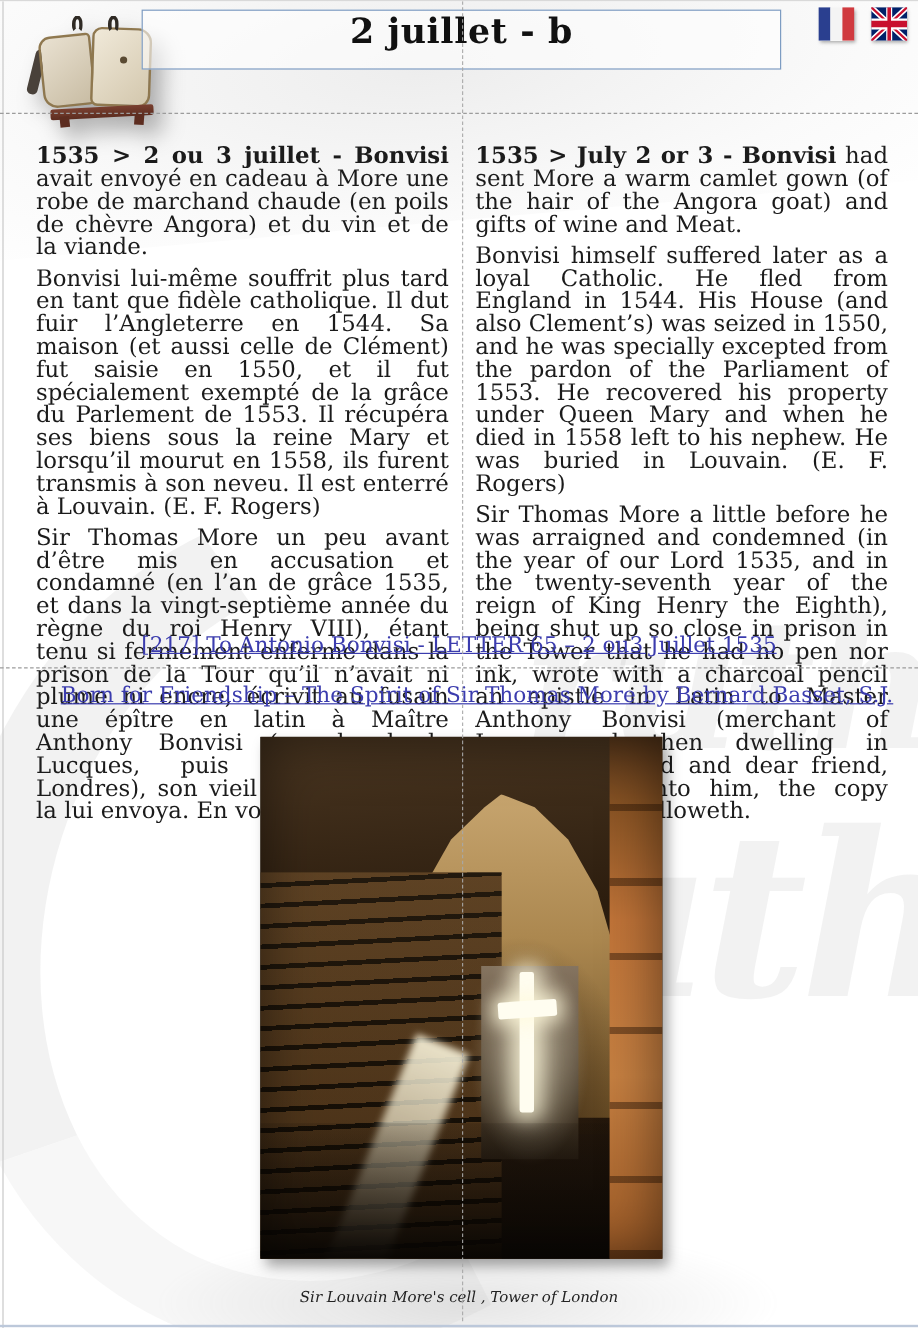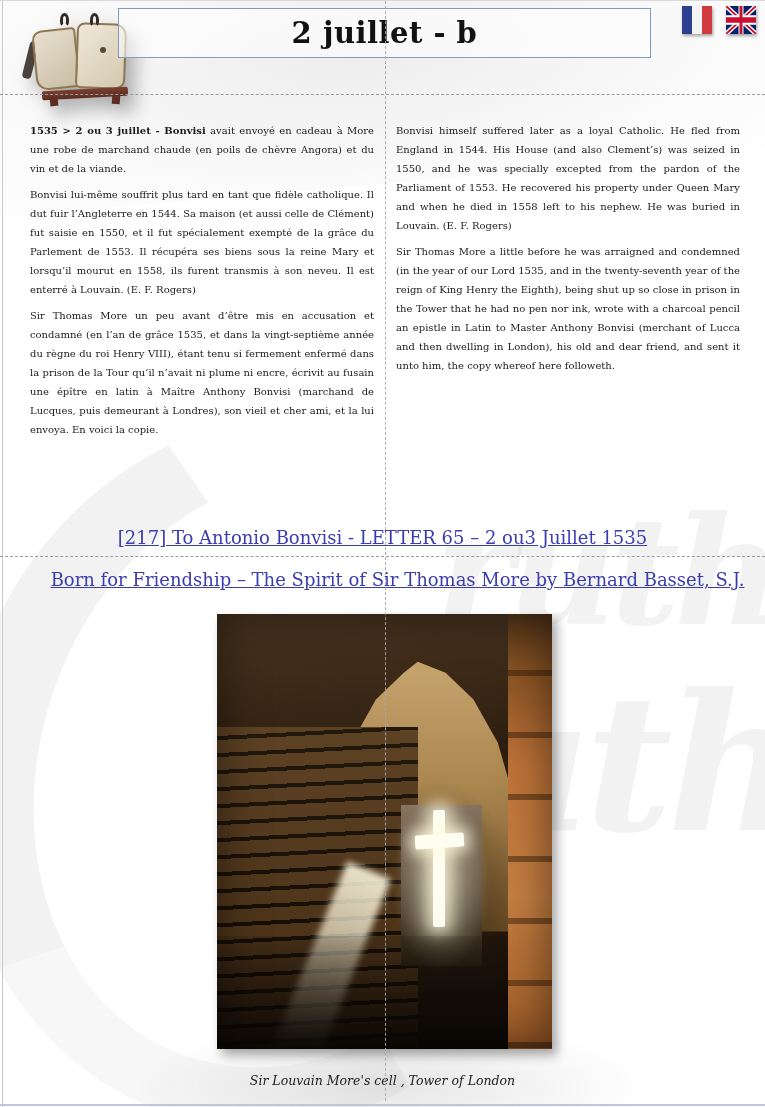--- a/index.html
+++ b/index.html
@@ -39,21 +39,21 @@
     top:1020px; left:120px; width:540px; height:130px; border-radius:50%;
     background:radial-gradient(ellipse at center, rgba(140,140,140,.22), transparent 68%);
     filter:blur(3px);
   }
   .page-left-edge { position:absolute; left:2px; top:0; width:1px; height:100%; background:#c9c9c9; z-index:1; }
 
   
   .title-box {
     position:absolute; left:118px; top:7px; width:533px; height:50px;
     border:1px solid #7d9cc2; background:rgba(255,255,255,.6);
-    display:flex; align-items:center; justify-content:center; z-index:2;
+    display:flex; align-items:flex-start; justify-content:center; z-index:2;
   }
   .title-box h1 { font-size:29px; font-weight:bold; color:#111; letter-spacing:.5px; }
 
   .flags { position:absolute; top:5px; right:9px; display:flex; gap:14px; z-index:3; }
   .flag { width:30px; height:28px; box-shadow:1px 2px 3px rgba(0,0,0,.35); cursor:pointer; display:block; }
 
   
   .bag { position:absolute; left:20px; top:6px; width:130px; height:104px; z-index:2;
          filter:drop-shadow(9px 11px 9px rgba(0,0,0,.30)); }
   .bag div { position:absolute; }
@@ -75,21 +75,21 @@
   .bag-foot2 { left:92px; top:88px; width:8px; height:9px; background:#5d2d20; transform:rotate(4deg); }
 
   
   .hline { position:absolute; left:0; width:765px; border-top:1px dashed #9c9c9c; z-index:4; }
   .hline1 { top:93px; } .hline2 { top:555px; }
   .vdash { position:absolute; left:385px; top:0; height:1100px; border-left:1px dashed #a8a8a8; z-index:6; opacity:.9; }
   .bottom-rule { position:absolute; left:0; top:1103px; width:765px; border-top:2px solid #bcc8da; z-index:3; }
 
   
   .columns { position:absolute; left:30px; top:120px; width:710px; display:flex; gap:22px; z-index:2; }
-  .col { flex:1; text-align:justify; font-size:10px; line-height:19px; }
+  .col { flex:1; text-align:justify; font-size:19px; line-height:19px; }
   .col p { margin:0 0 7px 0; }
   .lead { font-weight:bold; }
 
   
   .center-link { position:absolute; left:0; width:765px; text-align:center; z-index:2; }
   .center-link a { color:#3b3cae; text-decoration:underline; font-size:18px; cursor:pointer; }
   .link1 { top:526px; } .link2 { top:568px;margin-left:15px; }
 
   
   .figure { position:absolute; left:217px; top:613px; width:335px; height:435px; z-index:2;
@@ -171,20 +171,21 @@
 <div class="hline hline1"></div>
 <div class="vdash"></div>
 
 <div class="columns">
   <div class="col">
     <p><span class="lead">1535 &gt; 2 ou 3 juillet - Bonvisi</span><span> avait envoyé en cadeau à More une robe de marchand chaude (en poils de chèvre Angora) et du vin et de la viande.</span></p>
     <p>Bonvisi lui-même souffrit plus tard en tant que fidèle catholique. Il dut fuir l’Angleterre en 1544. Sa maison (et aussi celle de Clément) fut saisie en 1550, et il fut spécialement exempté de la grâce du Parlement de 1553. Il récupéra ses biens sous la reine Mary et lorsqu’il mourut en 1558, ils furent transmis à son neveu. Il est enterré à Louvain. (E. F. Rogers)</p>
     <p>Sir Thomas More un peu avant d’être mis en accusation et condamné (en l’an de grâce 1535, et dans la vingt-septième année du règne du roi Henry VIII), étant tenu si fermement enfermé dans la prison de la Tour qu’il n’avait ni plume ni encre, écrivit au fusain une épître en latin à Maître Anthony Bonvisi (marchand de Lucques, puis demeurant à Londres), son vieil et cher ami, et la lui envoya. En voici la copie.</p>
   </div>
   <div class="col">
+    <p><span class="lead">1535 &gt; July 2 or 3 - Bonvisi</span><span> had sent More a warm camlet gown (of the hair of the Angora goat) and gifts of wine and Meat.</span></p>
     <p>Bonvisi himself suffered later as a loyal Catholic. He fled from England in 1544. His House (and also Clement’s) was seized in 1550, and he was specially excepted from the pardon of the Parliament of 1553. He recovered his property under Queen Mary and when he died in 1558 left to his nephew. He was buried in Louvain. (E. F. Rogers)</p>
     <p>Sir Thomas More a little before he was arraigned and condemned (in the year of our Lord 1535, and in the twenty-seventh year of the reign of King Henry the Eighth), being shut up so close in prison in the Tower that he had no pen nor ink, wrote with a charcoal pencil an epistle in Latin to Master Anthony Bonvisi (merchant of Lucca and then dwelling in London), his old and dear friend, and sent it unto him, the copy whereof here followeth.</p>
   </div>
 </div>
 
 <div class="center-link link1">
   <a href="#">[217] To Antonio Bonvisi - LETTER 65 – 2 ou3 Juillet 1535</a>
 </div>
 <div class="hline hline2"></div>
 <div class="center-link link2">

